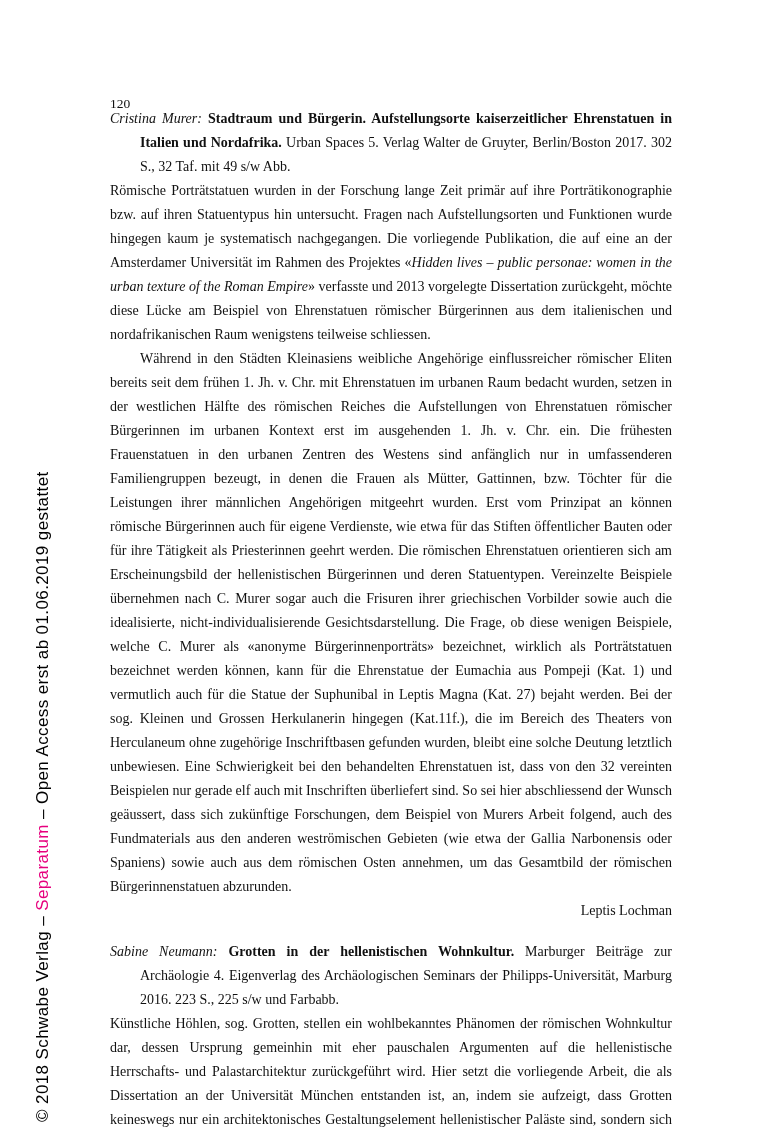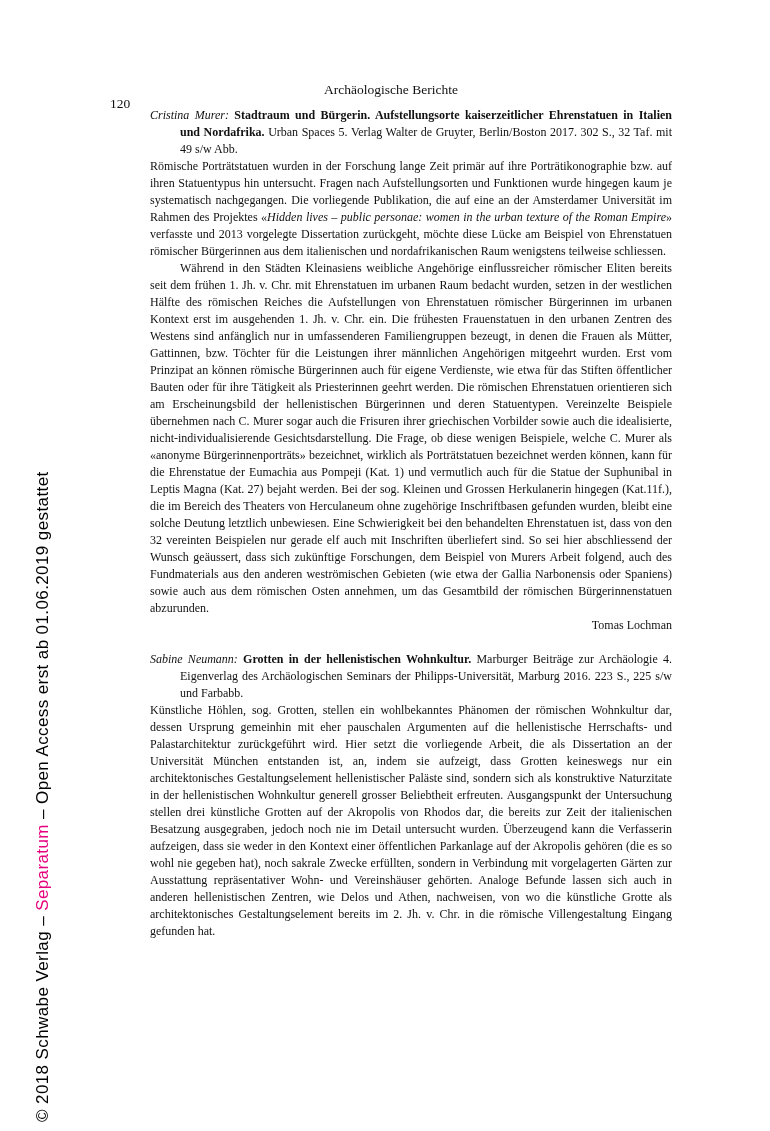--- a/index.html
+++ b/index.html
@@ -38,24 +38,23 @@
   .page-header {
     position: relative;
     font-size: 13.5px;
     height: 18px;
     margin-bottom: 7px;
   }
   .page-header .pagenum { position: absolute; left: 0; top: 14px; }
   .page-header .journal { display: block; text-align: center; }
 
   .review {
-    font-size: 12px;
-    line-height: 17px;
+    font-size: 14px;
+    line-height: 24px;
     text-align: justify;
-    margin-left: 40px;
   }
   .review + .review { margin-top: 17px; }
 
   .review-heading {
     margin: 0;
     padding-left: 30px;
     text-indent: -30px;
     text-align: justify;
   }
   .review-para {
@@ -74,27 +73,26 @@
 </head>
 <body>
 
 <div class="sidebar">
   <span>© 2018 Schwabe Verlag – </span><span class="hl" style="color: rgb(230, 0, 126);">Separatum</span><span> – Open Access erst ab 01.06.2019 gestattet</span>
 </div>
 
 <div class="content">
   <div class="page-header">
     <span class="pagenum">120</span>
-    <span class="journal">Archäologische Berichte</span>
   </div>
   <div id="reviews">
       <article class="review">
         <p class="review-heading"><span class="run-italic">Cristina Murer: </span><span class="run-bold">Stadtraum und Bürgerin. Aufstellungsorte kaiserzeitlicher Ehrenstatuen in Italien und Nordafrika.</span><span class="run-normal"> Urban Spaces 5. Verlag Walter de Gruyter, Berlin/Boston 2017. 302 S., 32 Taf. mit 49 s/w Abb.</span></p>
         <p class="review-para"><span class="run-normal">Römische Porträtstatuen wurden in der Forschung lange Zeit primär auf ihre Porträtikonographie bzw. auf ihren Statuentypus hin untersucht. Fragen nach Aufstellungsorten und Funktionen wurde hingegen kaum je systematisch nachgegangen. Die vorliegende Publikation, die auf eine an der Amsterdamer Universität im Rahmen des Projektes «</span><span class="run-italic">Hidden lives – public personae: women in the urban texture of the Roman Empire</span><span class="run-normal">» verfasste und 2013 vorgelegte Dissertation zurückgeht, möchte diese Lücke am Beispiel von Ehrenstatuen römischer Bürgerinnen aus dem italienischen und nordafrikanischen Raum wenigstens teilweise schliessen.</span></p>
         <p class="review-para indent"><span class="run-normal">Während in den Städten Kleinasiens weibliche Angehörige einflussreicher römischer Eliten bereits seit dem frühen 1. Jh. v. Chr. mit Ehrenstatuen im urbanen Raum bedacht wurden, setzen in der westlichen Hälfte des römischen Reiches die Aufstellungen von Ehrenstatuen römischer Bürgerinnen im urbanen Kontext erst im ausgehenden 1. Jh. v. Chr. ein. Die frühesten Frauenstatuen in den urbanen Zentren des Westens sind anfänglich nur in umfassenderen Familiengruppen bezeugt, in denen die Frauen als Mütter, Gattinnen, bzw. Töchter für die Leistungen ihrer männlichen Angehörigen mitgeehrt wurden. Erst vom Prinzipat an können römische Bürgerinnen auch für eigene Verdienste, wie etwa für das Stiften öffentlicher Bauten oder für ihre Tätigkeit als Priesterinnen geehrt werden. Die römischen Ehrenstatuen orientieren sich am Erscheinungsbild der hellenistischen Bürgerinnen und deren Statuentypen. Vereinzelte Beispiele übernehmen nach C. Murer sogar auch die Frisuren ihrer griechischen Vorbilder sowie auch die idealisierte, nicht-individualisierende Gesichtsdarstellung. Die Frage, ob diese wenigen Beispiele, welche C. Murer als «anonyme Bürgerinnenporträts» bezeichnet, wirklich als Porträtstatuen bezeichnet werden können, kann für die Ehrenstatue der Eumachia aus Pompeji (Kat. 1) und vermutlich auch für die Statue der Suphunibal in Leptis Magna (Kat. 27) bejaht werden. Bei der sog. Kleinen und Grossen Herkulanerin hingegen (Kat.11f.), die im Bereich des Theaters von Herculaneum ohne zugehörige Inschriftbasen gefunden wurden, bleibt eine solche Deutung letztlich unbewiesen. Eine Schwierigkeit bei den behandelten Ehrenstatuen ist, dass von den 32 vereinten Beispielen nur gerade elf auch mit Inschriften überliefert sind. So sei hier abschliessend der Wunsch geäussert, dass sich zukünftige Forschungen, dem Beispiel von Murers Arbeit folgend, auch des Fundmaterials aus den anderen weströmischen Gebieten (wie etwa der Gallia Narbonensis oder Spaniens) sowie auch aus dem römischen Osten annehmen, um das Gesamtbild der römischen Bürgerinnenstatuen abzurunden.</span></p>
-        <p class="reviewer">Tomas Lochman</p>
+        <p class="reviewer">Leptis Lochman</p>
       </article>
       <article class="review">
         <p class="review-heading"><span class="run-italic">Sabine Neumann: </span><span class="run-bold">Grotten in der hellenistischen Wohnkultur.</span><span class="run-normal"> Marburger Beiträge zur Archäologie 4. Eigenverlag des Archäologischen Seminars der Philipps-Universität, Marburg 2016. 223 S., 225 s/w und Farbabb.</span></p>
         <p class="review-para"><span class="run-normal">Künstliche Höhlen, sog. Grotten, stellen ein wohlbekanntes Phänomen der römischen Wohnkultur dar, dessen Ursprung gemeinhin mit eher pauschalen Argumenten auf die hellenistische Herrschafts- und Palastarchitektur zurückgeführt wird. Hier setzt die vorliegende Arbeit, die als Dissertation an der Universität München entstanden ist, an, indem sie aufzeigt, dass Grotten keineswegs nur ein architektonisches Gestaltungselement hellenistischer Paläste sind, sondern sich als konstruktive Naturzitate in der hellenistischen Wohnkultur generell grosser Beliebtheit erfreuten. Ausgangspunkt der Untersuchung stellen drei künstliche Grotten auf der Akropolis von Rhodos dar, die bereits zur Zeit der italienischen Besatzung ausgegraben, jedoch noch nie im Detail untersucht wurden. Überzeugend kann die Verfasserin aufzeigen, dass sie weder in den Kontext einer öffentlichen Parkanlage auf der Akropolis gehören (die es so wohl nie gegeben hat), noch sakrale Zwecke erfüllten, sondern in Verbindung mit vorgelagerten Gärten zur Ausstattung repräsentativer Wohn- und Vereinshäuser gehörten. Analoge Befunde lassen sich auch in anderen hellenistischen Zentren, wie Delos und Athen, nachweisen, von wo die künstliche Grotte als architektonisches Gestaltungselement bereits im 2. Jh. v. Chr. in die römische Villengestaltung Eingang gefunden hat.</span></p>
       </article>
     </div>
 </div>
 
 </body></html>

